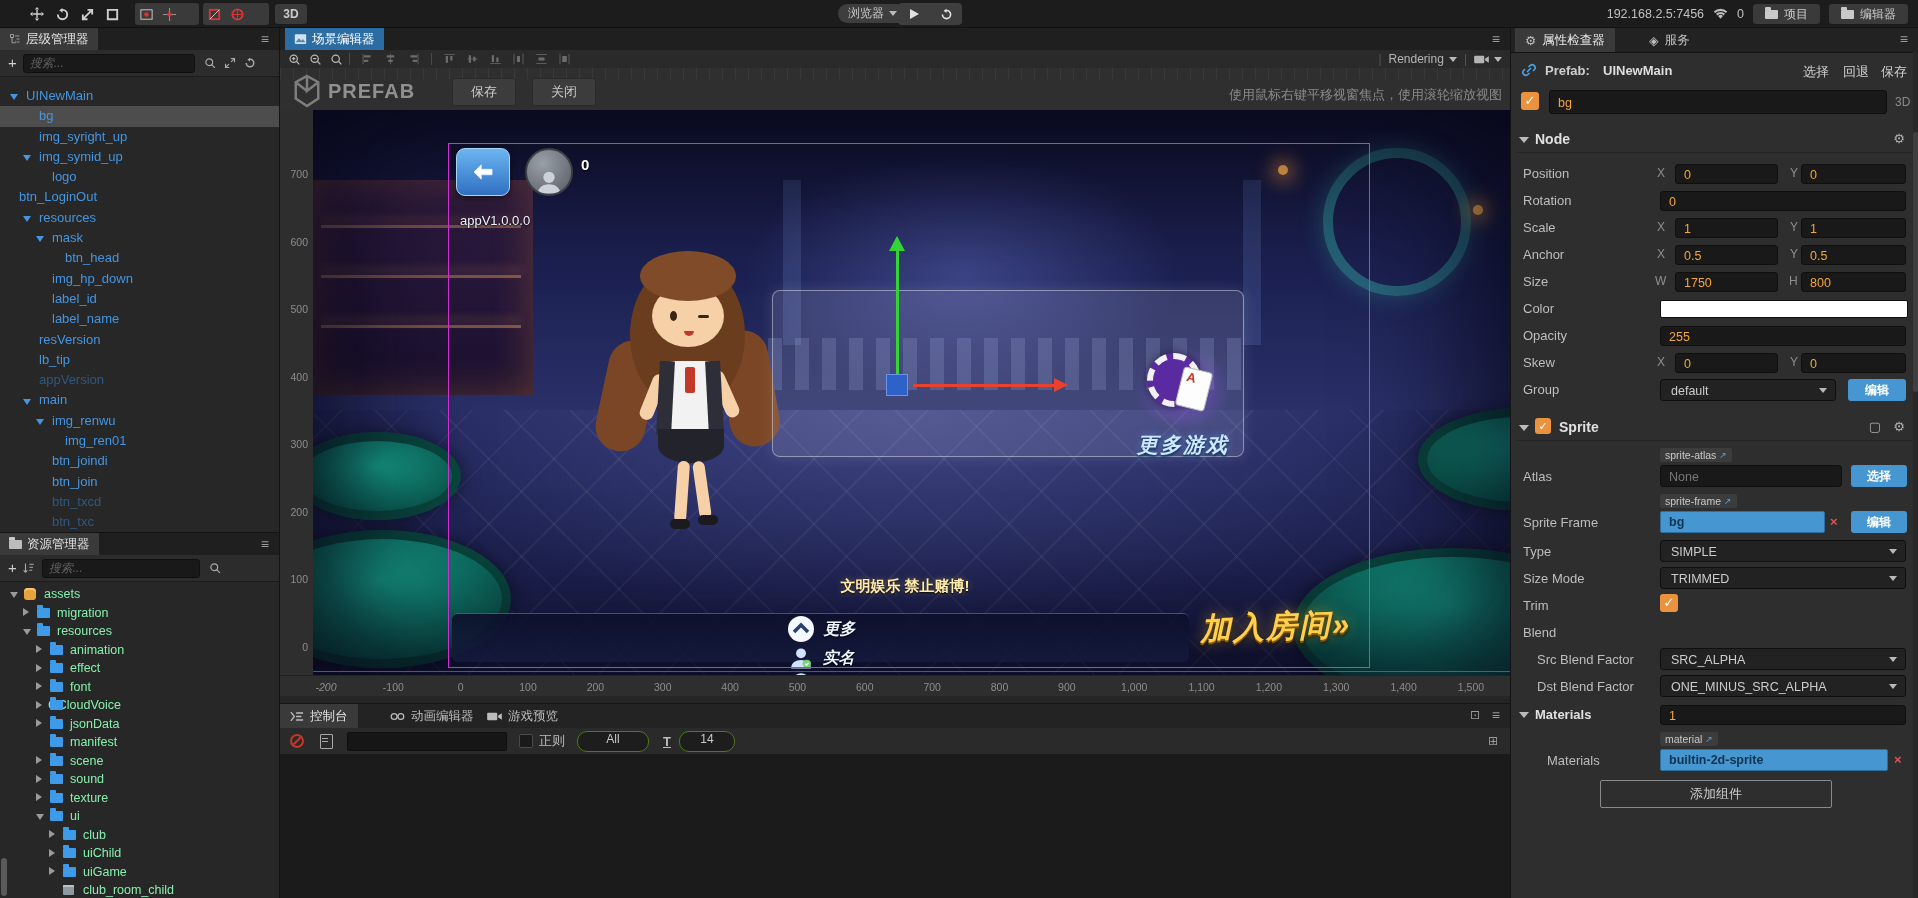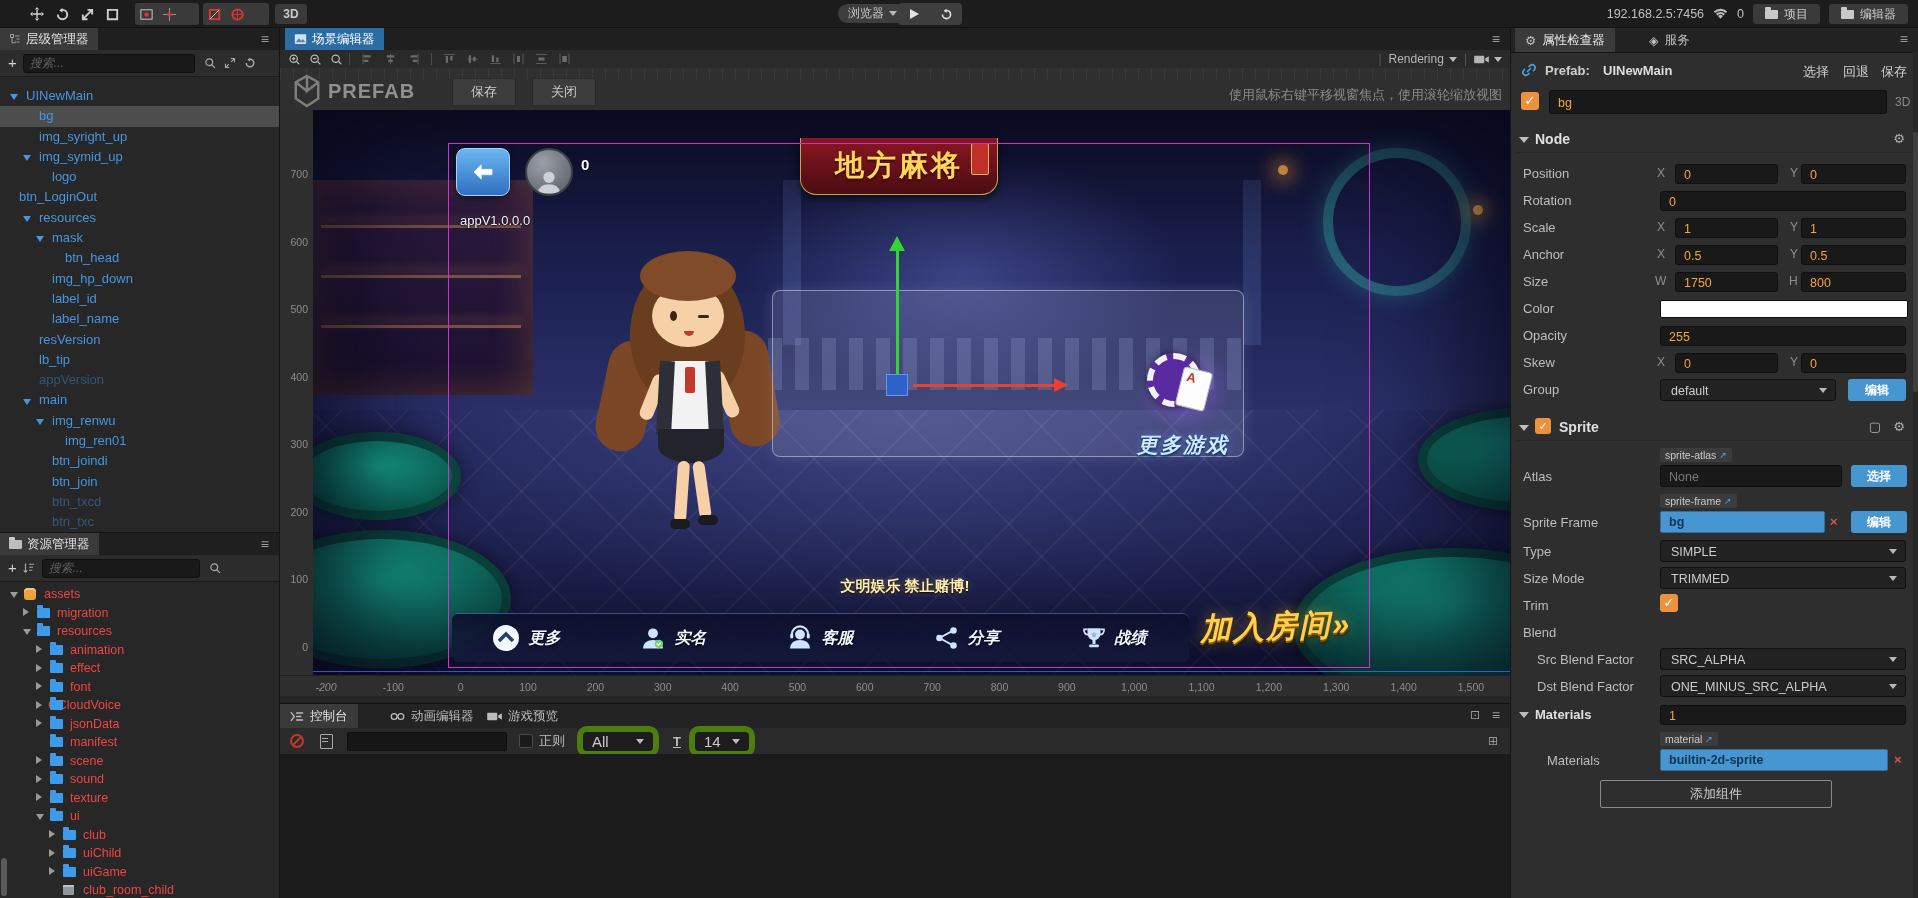--- a/index.html
+++ b/index.html
@@ -35,21 +35,21 @@
   #hierarchy{left:0;top:28px;width:280px;height:504px;background:#272727;border-right:1px solid #141414;}
   #assets{left:0;top:532px;width:280px;height:366px;background:#272727;border-right:1px solid #141414;border-top:1px solid #141414;}
   .ptoolbar{position:absolute;left:0;right:0;height:26px;background:#2c2c2c;display:flex;align-items:center;border-bottom:1px solid #1c1c1c;}
   .search{height:19px;background:#191919;border:1px solid #0f0f0f;border-radius:3px;color:#bbb;font-size:12px;font-style:italic;padding:0 6px;outline:none;box-sizing:border-box;}
   .search::placeholder{color:#5f5f5f;font-style:italic;}
   .mini-ico{color:#a9a9a9;font-size:13px;line-height:1;}
   .tree{position:absolute;left:0;right:0;overflow:hidden;}
   .hrow{position:relative;height:20.3px;line-height:20.3px;font-size:13px;color:#4595e0;white-space:nowrap;}
   .hrow.sel{background:#4d4d4d;}
   .hrow.dim{color:#30587e;}
-  .arow{position:relative;height:18.5px;line-height:18.5px;font-size:12.5px;color:#ef4444;white-space:nowrap;}
+  .arow{position:relative;height:18.5px;line-height:18.5px;font-size:12.5px;color:#86efac;white-space:nowrap;}
   .tri{position:absolute;top:50%;width:0;height:0;}
   .tri.down{margin-top:-2px;border-left:4.5px solid transparent;border-right:4.5px solid transparent;border-top:6px solid #4595e0;}
   .tri.gdown{margin-top:-2px;border-left:4.5px solid transparent;border-right:4.5px solid transparent;border-top:6px solid #9a9a9a;}
   .tri.gright{margin-top:-4.5px;border-top:4.5px solid transparent;border-bottom:4.5px solid transparent;border-left:6px solid #9a9a9a;}
   .fico{position:absolute;top:4px;width:13px;height:10px;background:#3d9be9;border-radius:1px;}
   .fico::before{content:"";position:absolute;top:-3px;left:0;width:6px;height:3px;background:#3d9be9;border-radius:1px 1px 0 0;}
   .dbico{position:absolute;top:3px;width:12px;height:12px;background:#e8a33d;border-radius:4px 4px 3px 3px;box-shadow:inset 0 2px 0 #f6c573;}
   .cubico{position:absolute;top:4px;width:11px;height:10px;background:#8f979f;border-radius:1px;box-shadow:inset 0 2px 0 #b9c1c9;}
   #assets-scrollbar{position:absolute;left:1px;bottom:2px;width:6px;height:38px;background:#5a5a5a;border-radius:3px;}
 
@@ -134,37 +134,37 @@
   .mg-chip{position:absolute;left:34px;top:8px;width:54px;height:54px;border-radius:50%;background:#5a2ba0;border:6px dashed #f0f0f5;box-sizing:border-box;box-shadow:0 0 10px rgba(0,0,0,.6);}
   .mg-card{position:absolute;left:66px;top:24px;width:30px;height:40px;background:#fdfdfd;border:1px solid #bbb;border-radius:4px;transform:rotate(14deg);color:#c0392b;font-size:13px;font-weight:bold;text-align:left;padding:1px 0 0 4px;box-sizing:border-box;}
   .mg-label{position:absolute;left:0;top:86px;width:140px;color:#cfe8ff;font-size:21px;font-weight:bold;font-style:italic;text-shadow:0 2px 3px #05294d,0 0 8px rgba(90,160,255,.6);letter-spacing:2px;}
 
   .settings-box{position:absolute;left:139px;top:438px;width:114px;height:64px;background:rgba(8,10,26,.62);border-radius:8px;}
   .set-item{position:absolute;top:4px;width:50px;height:56px;display:flex;flex-direction:column;align-items:center;justify-content:center;gap:3px;color:#e8f4ff;font-size:13px;font-weight:bold;}
   .set-item.hl{background:rgba(255,255,255,.14);border-radius:6px;}
 
   .notice{position:absolute;left:447px;top:467px;width:290px;text-align:center;color:#ffedb0;font-size:15px;font-weight:bold;text-shadow:0 1px 2px #000,0 0 6px rgba(255,200,90,.4);}
 
-  .menubar{position:absolute;left:139px;top:503px;width:737px;height:48px;background:linear-gradient(180deg,rgba(12,16,42,.9),rgba(22,28,64,.82));border-top:1px solid rgba(130,160,255,.4);border-radius:6px;display:flex;align-items:center;}
+  .menubar{position:absolute;left:139px;top:503px;width:737px;height:48px;background:linear-gradient(180deg,rgba(12,16,42,.9),rgba(22,28,64,.82));border-top:1px solid rgba(130,160,255,.4);border-radius:6px;display:flex;align-items:center;flex-direction:column;}
   .menu-item{width:147px;display:flex;align-items:center;justify-content:center;gap:8px;color:#eef6ff;font-size:16px;font-weight:bold;font-style:italic;text-shadow:0 1px 2px #000;}
   .joinroom{position:absolute;left:855px;top:482px;width:215px;height:70px;display:flex;align-items:center;justify-content:center;transform:rotate(-2deg);font-size:31px;font-weight:900;font-style:italic;color:#ffcf4d;letter-spacing:2px;text-shadow:0 2px 0 #8a5a00,0 0 14px rgba(255,200,60,.55),0 3px 5px #000;}
 
   
   #console{left:280px;top:703px;width:1230px;height:195px;background:#1c1c1c;border-top:1px solid #141414;}
   #console .tabstrip{height:24px;background:#232323;}
   .ctab{position:absolute;top:0;height:24px;display:flex;align-items:center;gap:6px;font-size:12.5px;color:#bdbdbd;padding:0 10px;}
   .ctab.active{background:#3a3a3a;color:#e5e5e5;}
   #con-toolbar{position:absolute;left:0;top:24px;width:1230px;height:26px;background:#2a2a2a;display:flex;align-items:center;border-bottom:1px solid #181818;}
   .block-ico{width:14px;height:14px;border:2px solid #c0392b;border-radius:50%;position:relative;box-sizing:border-box;}
   .block-ico::after{content:"";position:absolute;left:0px;top:4px;width:10px;height:2px;background:#c0392b;transform:rotate(-45deg);}
   .doc-ico{width:11px;height:13px;border:1.5px solid #a9a9a9;border-radius:1px;position:relative;}
   .doc-ico::after{content:"";position:absolute;left:1px;top:3px;width:6px;height:1.5px;background:#a9a9a9;box-shadow:0 3px 0 #a9a9a9;}
   .con-input{width:160px;height:19px;background:#161616;border:1px solid #0e0e0e;border-radius:2px;outline:none;color:#ccc;padding:0 5px;box-sizing:border-box;}
   .chk{width:12px;height:12px;background:#1a1a1a;border:1px solid #4a4a4a;border-radius:2px;}
-  .con-pill{height:19px;background:#1d1d1d;border:6px solid #4d7c0f;border-radius:10px;color:#c9c9c9;font-size:15px;display:flex;align-items:center;gap:8px;padding:0 9px;}
+  .con-pill{height:19px;background:#1d1d1d;border:1px solid #4d7c0f;border-radius:10px;color:#c9c9c9;font-size:12px;display:flex;align-items:center;gap:8px;padding:0 9px;flex-direction:column;}
 
   
   #inspector{left:1510px;top:28px;width:408px;height:870px;background:#2e2e2e;border-left:1px solid #141414;}
   #inspector .tabstrip{height:24px;background:#222;}
   .itab{position:absolute;top:0;height:24px;display:flex;align-items:center;gap:6px;font-size:12.5px;color:#bdbdbd;padding:0 10px;}
   .itab.active{background:#3a3a3a;color:#e8e8e8;}
   .irow-label{position:absolute;left:12px;color:#bdbdbd;font-size:13px;}
   .axis{position:absolute;color:#8f8f8f;font-size:12px;}
   .ifield{position:absolute;height:20px;background:#191919;border:1px solid #0f0f0f;border-radius:3px;color:#f4a63b;font-size:12.5px;line-height:20px;padding-left:8px;box-sizing:border-box;overflow:hidden;}
   .ifield.gray{color:#777;}
@@ -560,24 +560,20 @@
       </div>
       <div class="avatar">
         <svg width="30" height="26" viewBox="0 0 24 20">
             <circle cx="12" cy="7" r="4.5" fill="#cdd2d8"></circle>
             <path d="M3 20c0-5 4.5-7.5 9-7.5s9 2.5 9 7.5z" fill="#cdd2d8"></path>
           </svg>
       </div>
       <span class="coin-count">0</span>
       <span class="app-version">appV1.0.0.0</span>
 
-      <div class="banner">
-        <span class="banner-title">地方麻将</span>
-        <span class="banner-tag"></span>
-      </div>
 
       <div class="gizmo-box"></div>
       <div class="gz-gline"></div>
       <div class="gz-ghead"></div>
       <div class="gz-rline"></div>
       <div class="gz-rhead"></div>
       <div class="gz-square"></div>
 
       <div class="moregames">
         <div class="mg-glow"></div>

